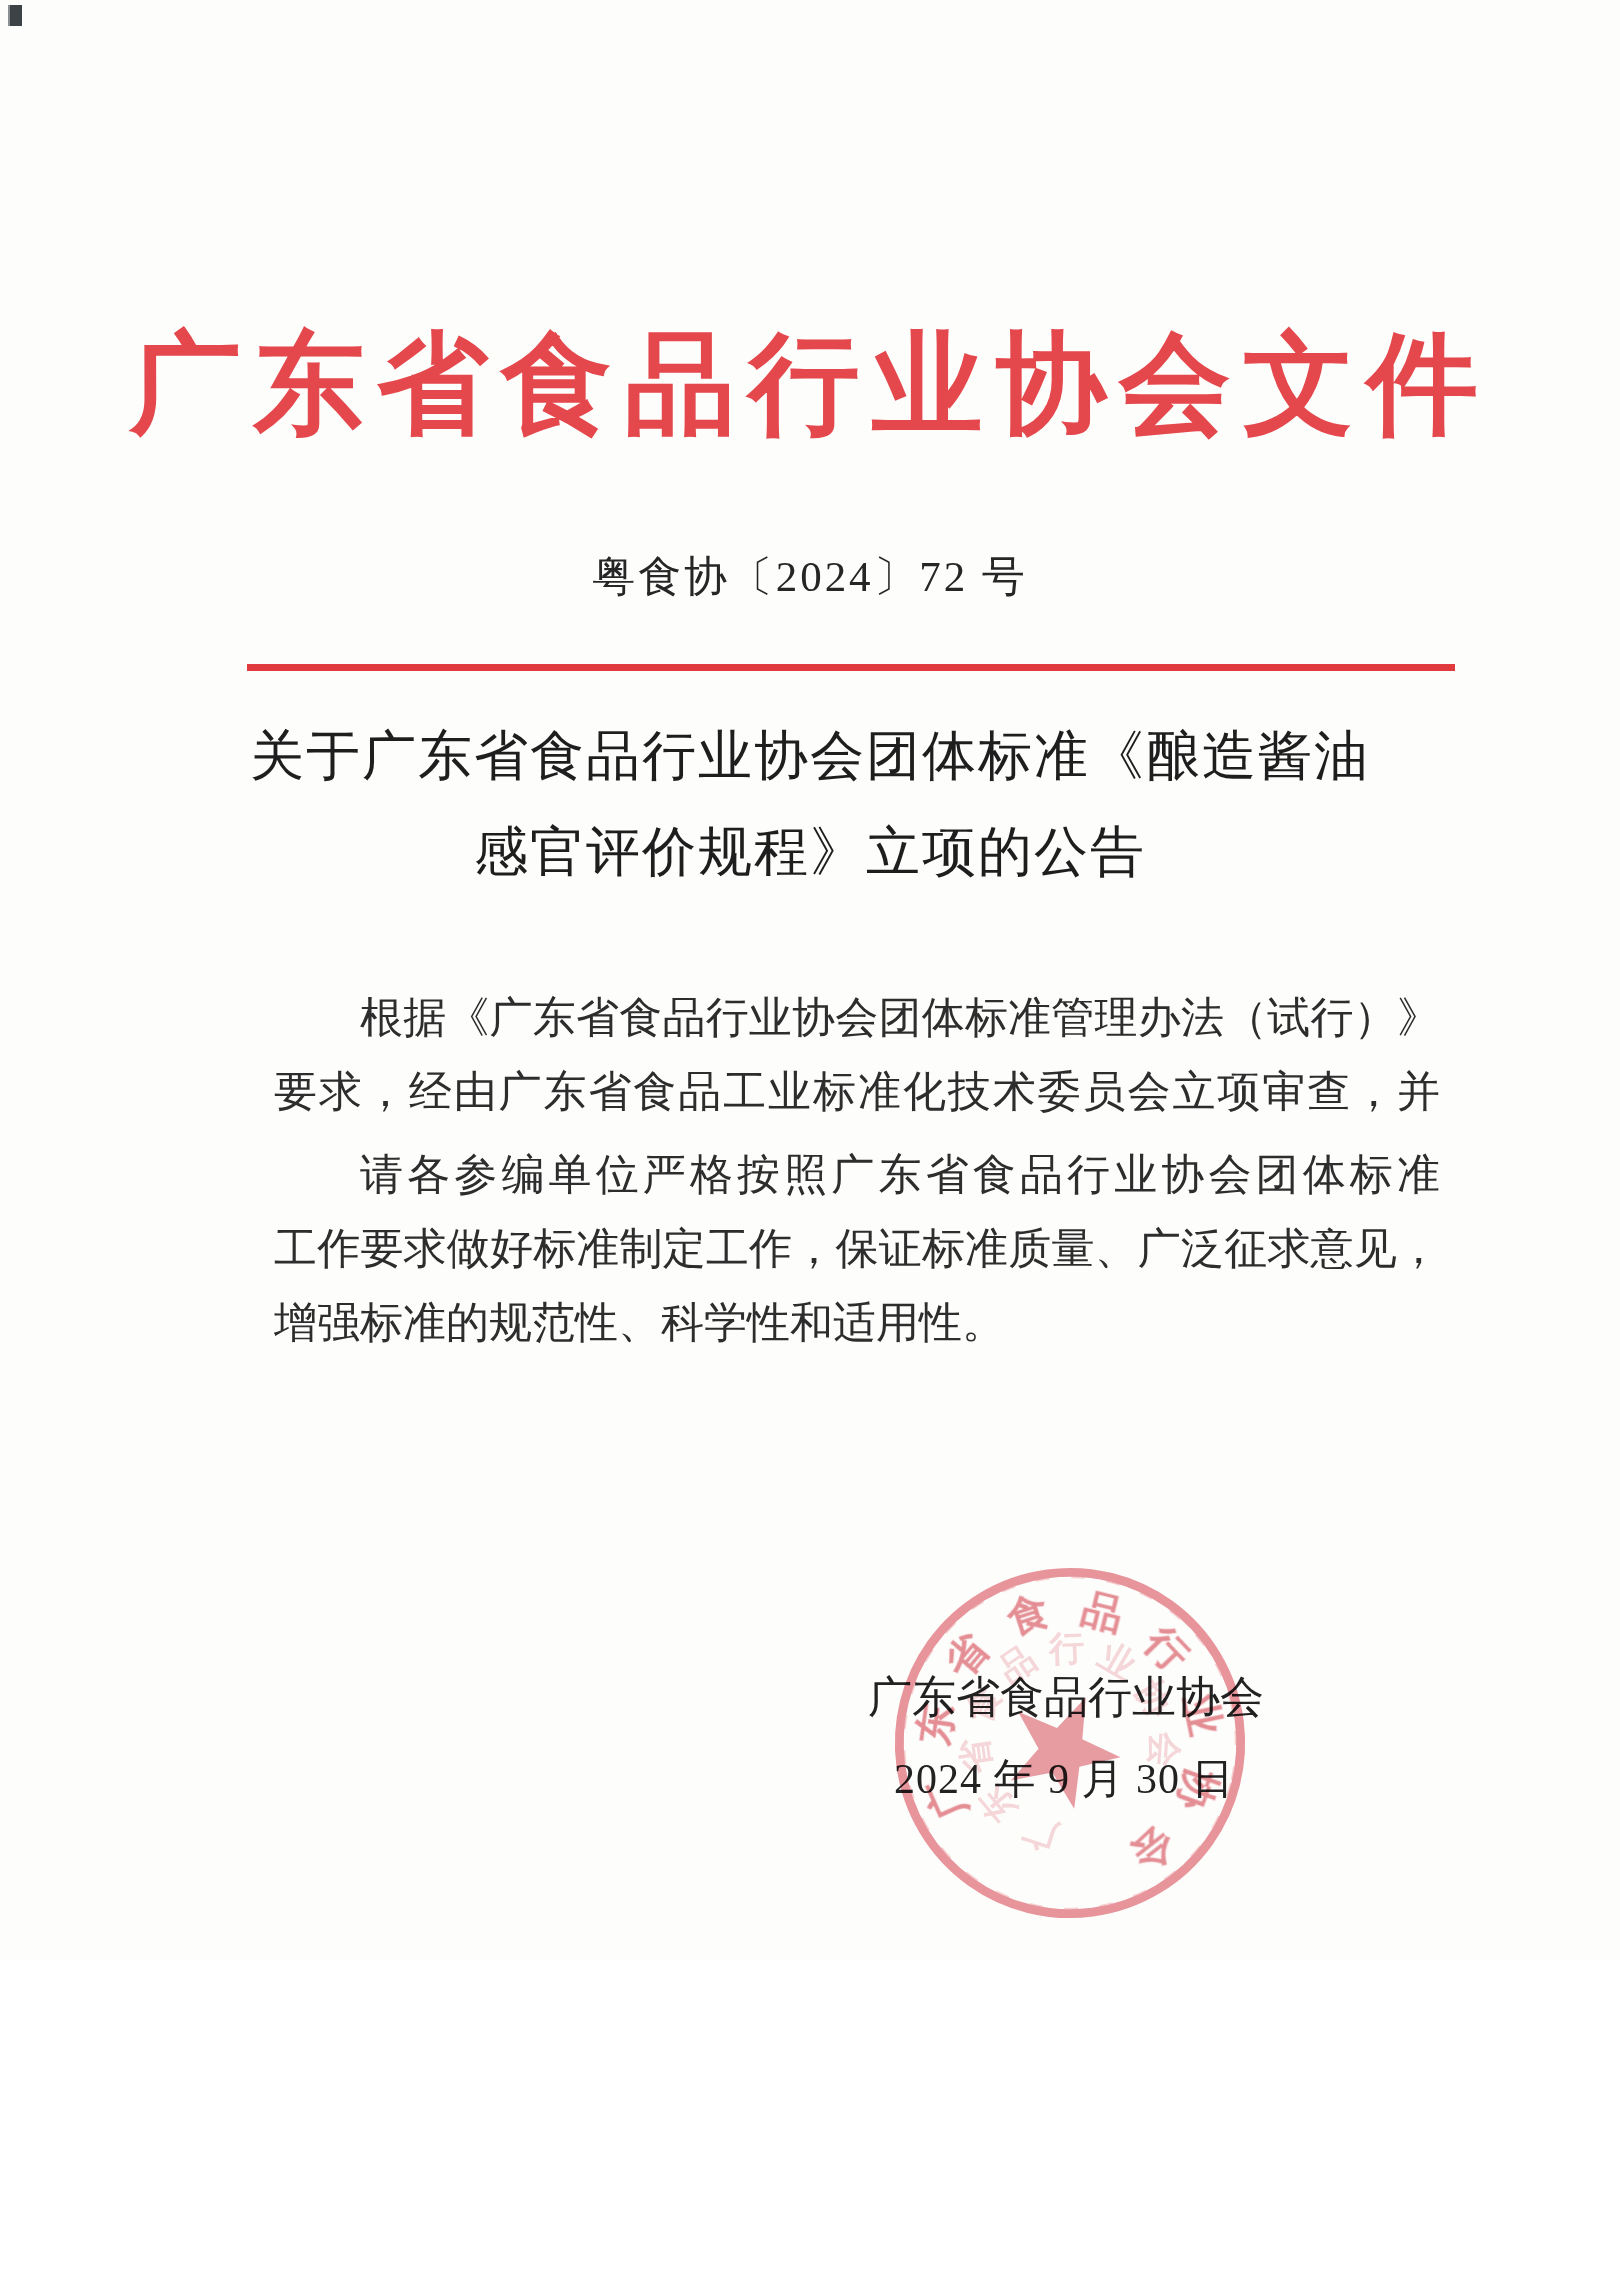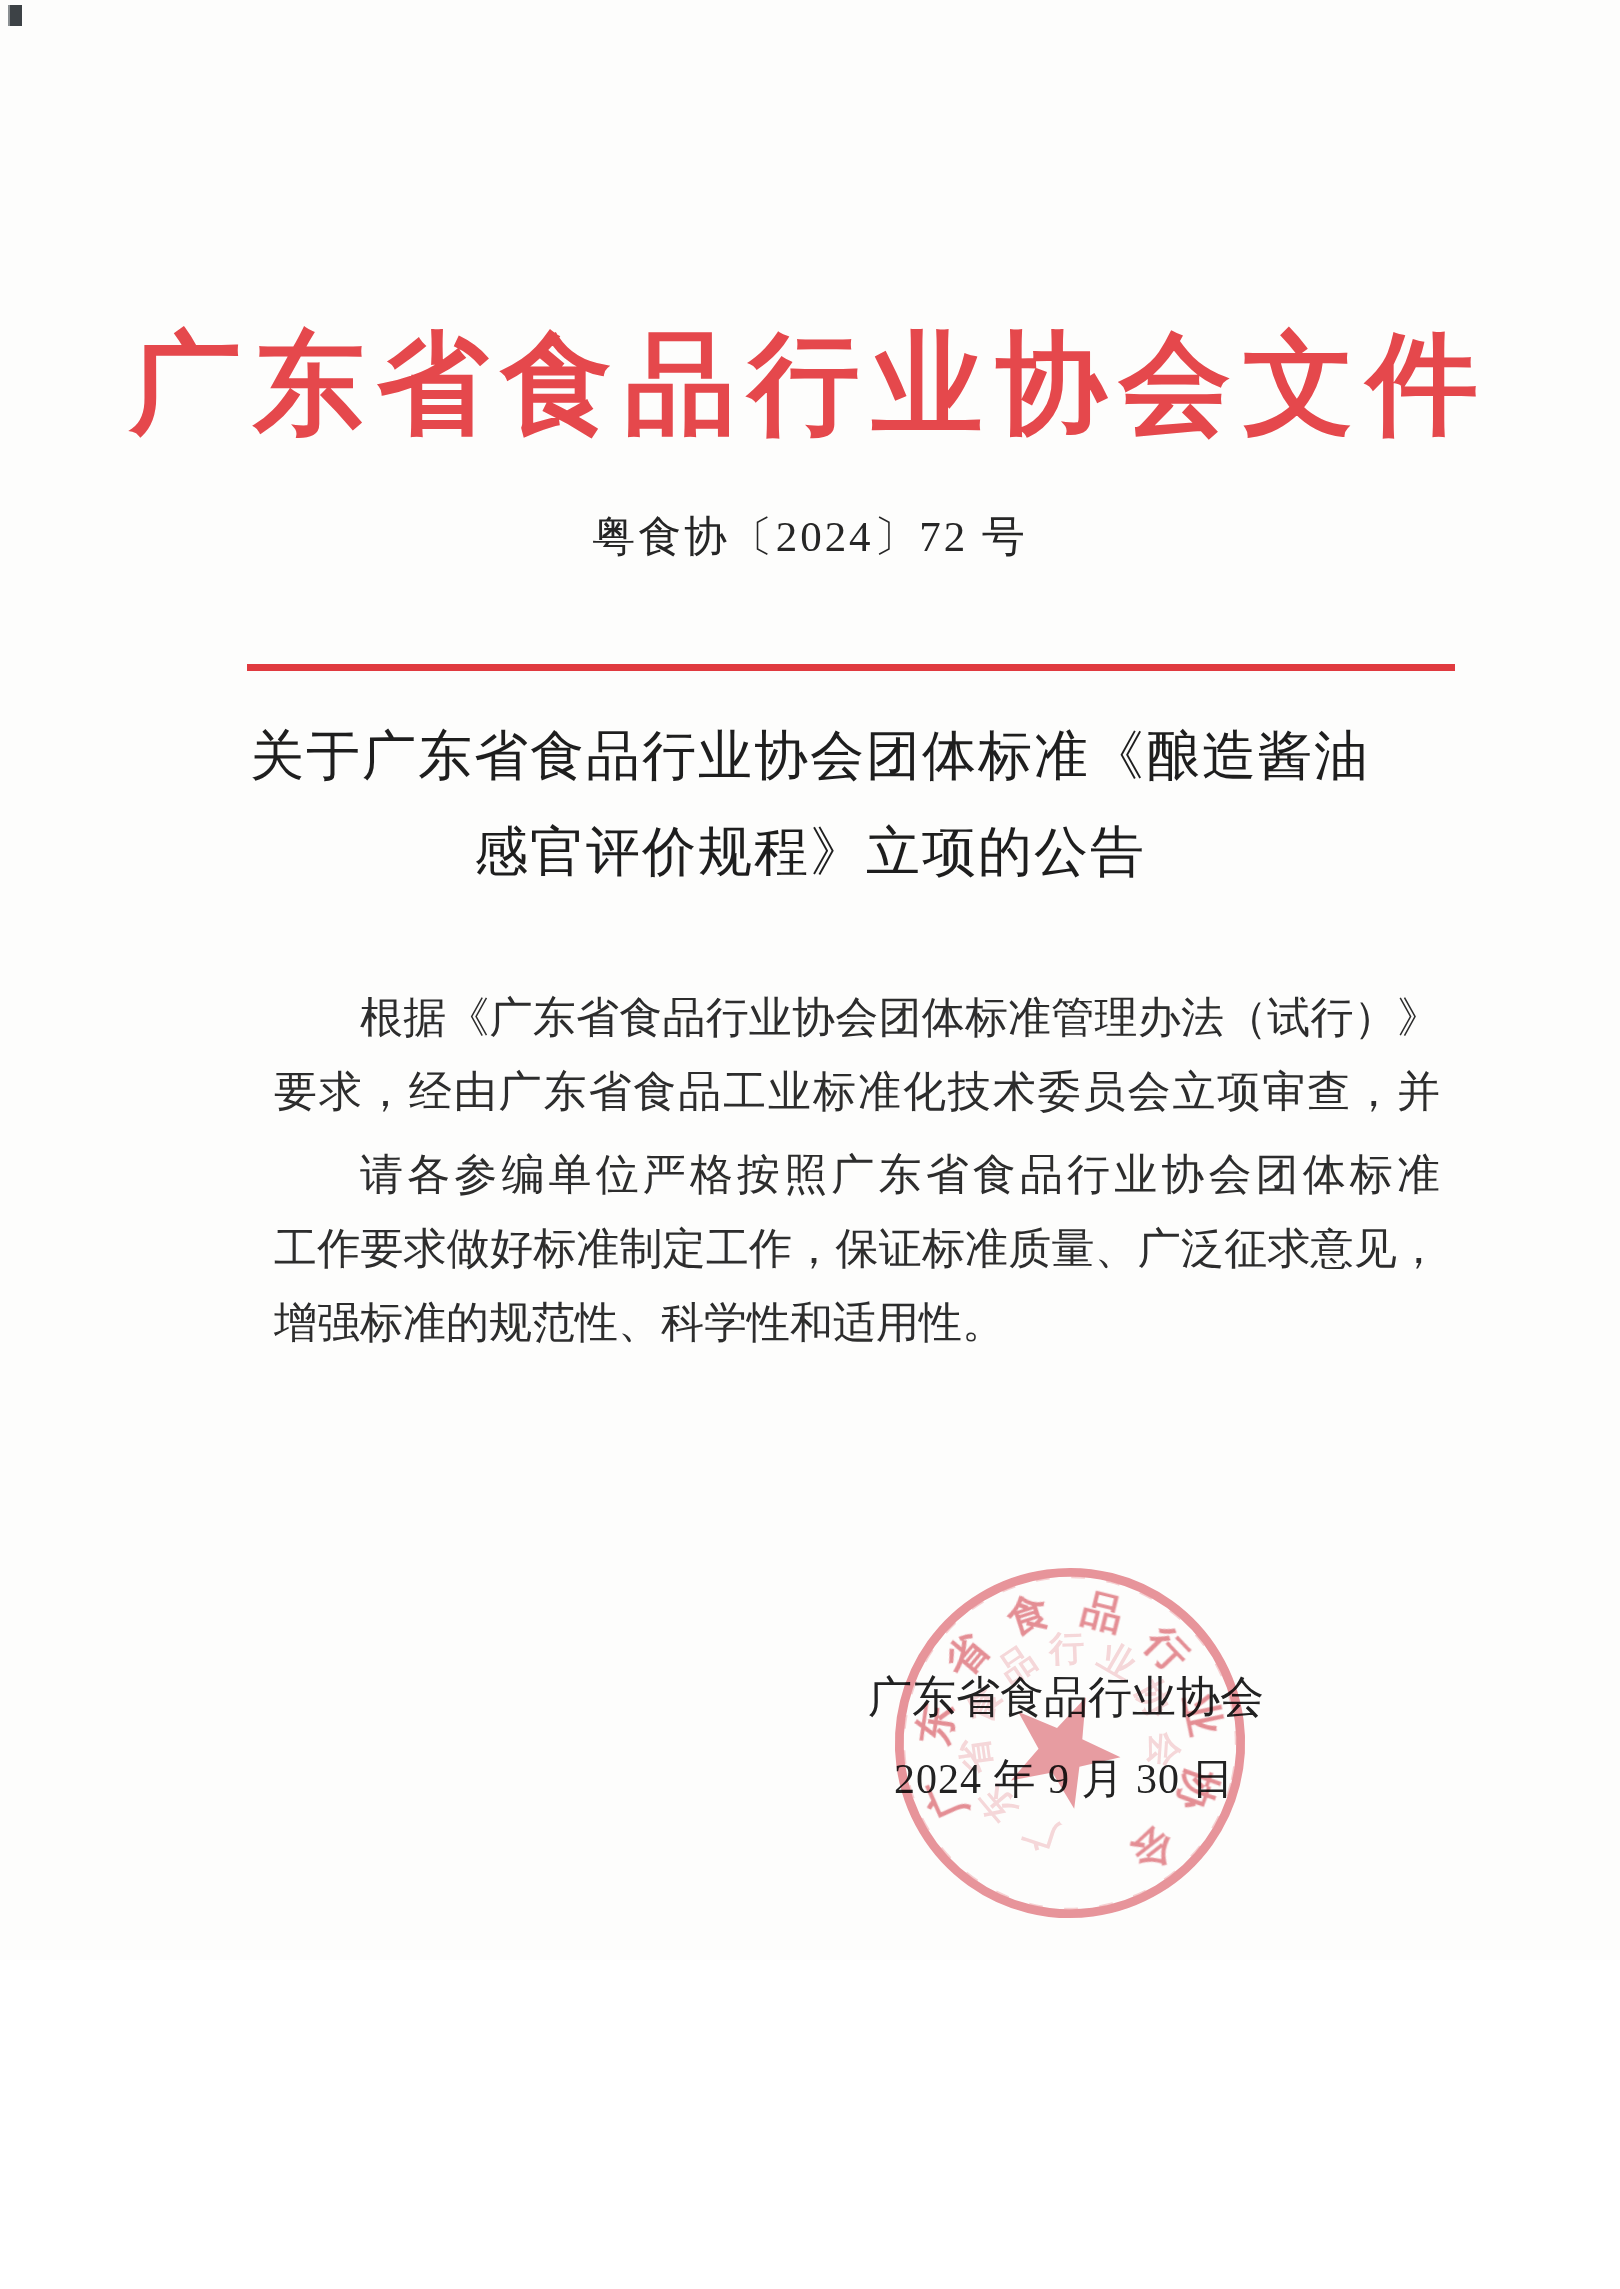--- a/index.html
+++ b/index.html
@@ -28,21 +28,21 @@
   .org-title{
     position:absolute;left:0;right:0;top:323px;
     text-align:center;
     font-size:111px;line-height:1.12;
     font-weight:bold;
     letter-spacing:12.7px;
     color:var(--red-title);
     white-space:nowrap;
   }
   .doc-number{
-    position:absolute;left:0;right:0;top:508px;
+    position:absolute;left:0;right:0;top:548px;
     text-align:center;
     font-size:43px;letter-spacing:2.9px;
     color:#262626;
   }
   .red-rule{
     position:absolute;left:247px;top:664px;
     width:1208px;height:6.9px;
     background:var(--red-rule);
   }
   .doc-title{

